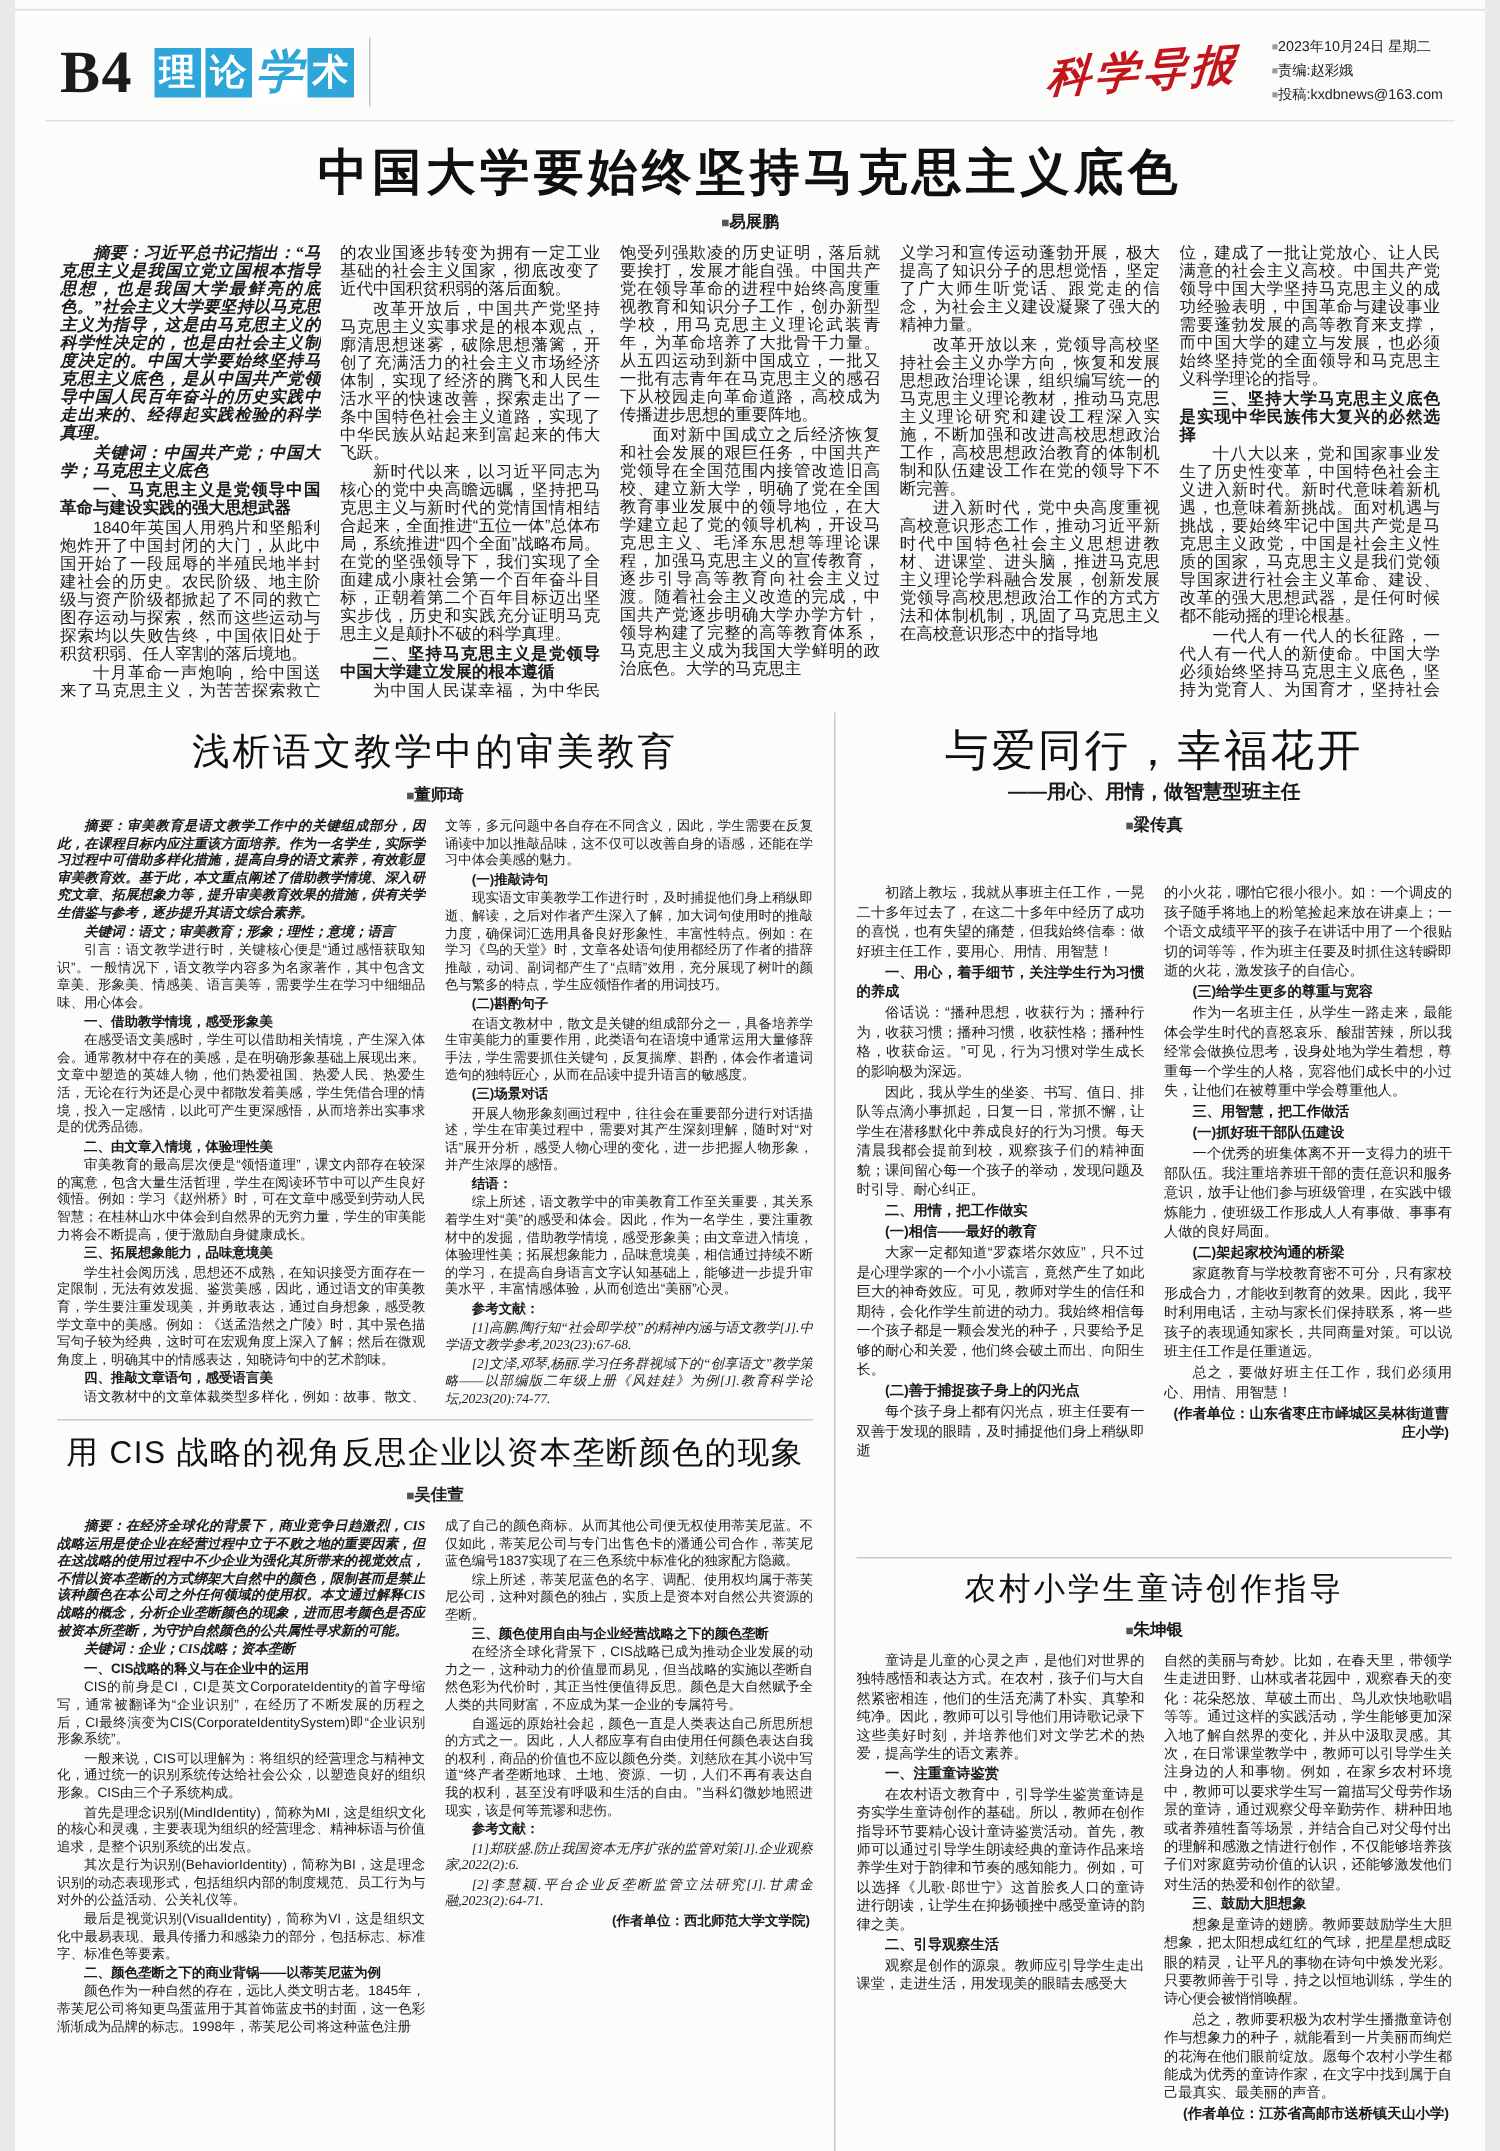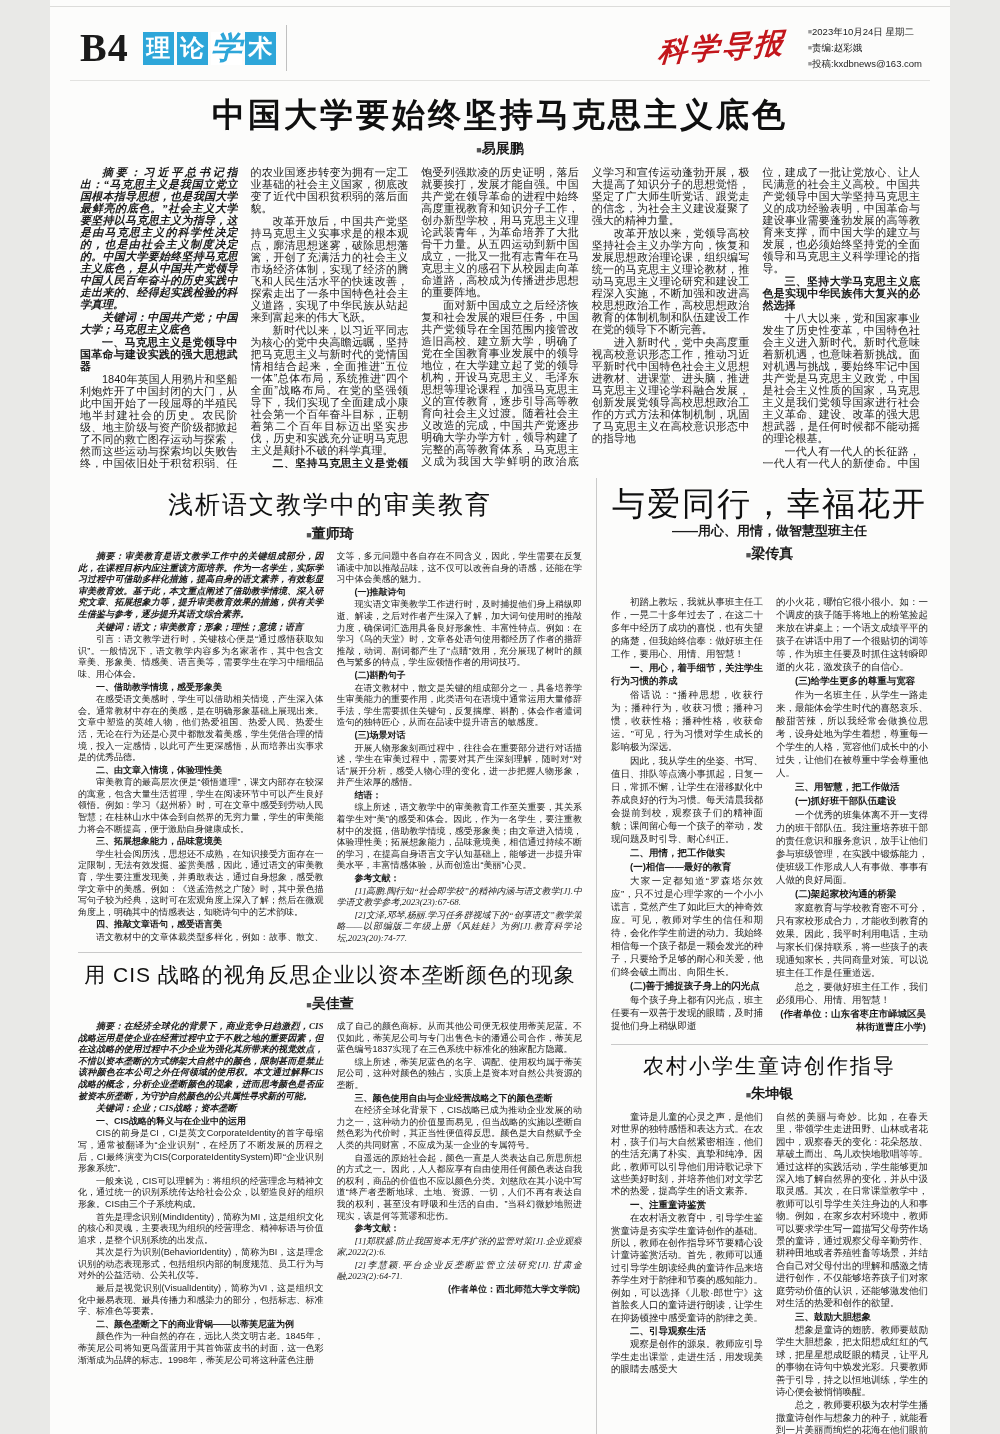--- a/index.html
+++ b/index.html
@@ -1,35 +1,35 @@
 <!DOCTYPE html>
 <html><head>
 <meta charset="utf-8">
 <style>
 :root{ --blue:#2ea6d9; --red:#c3161c; --ink:#1b1b1b; --rule:#c9c9c9; }
 *{box-sizing:border-box;}
 body{margin:0;background:#e9e9e7;font-family:"Liberation Sans","DejaVu Sans",sans-serif;}
-.page{width:900px;height:1434px;margin:0 auto;background:#fcfcfb;position:relative;overflow:hidden;padding:8px 20px 0;color:var(--ink);}
+.page{width:980px;height:1434px;margin:0 auto;background:#fcfcfb;position:relative;overflow:hidden;padding:8px 20px 0;color:var(--ink);}
 .page::before{content:"";position:absolute;top:6px;left:0;right:0;height:1px;background:#dcdcda;}
 
 
 header{display:flex;justify-content:space-between;align-items:center;padding:16px 6px 8px 10px;border-bottom:1px solid #e2e2e0;}
 .mh-left{display:flex;align-items:center;}
 .page-no{font-family:"Liberation Serif","DejaVu Serif",serif;font-size:40px;font-weight:bold;letter-spacing:1px;line-height:40px;}
 .blocks{display:flex;gap:3px;margin-left:14px;}
 .blk{width:31px;height:33px;background:var(--blue);color:#fff;font-weight:bold;font-size:24px;display:flex;align-items:center;justify-content:center;}
 .blk-alt{background:#fff;color:var(--blue);font-family:"DejaVu Serif",serif;font-style:italic;font-weight:bold;font-size:31px;}
 .mh-vline{width:1px;height:46px;background:#c0c0c0;margin-left:10px;}
 .mh-right{display:flex;align-items:center;gap:22px;padding-right:2px;}
 .paper-name{color:var(--red);font-family:"DejaVu Serif","Liberation Serif",serif;font-weight:bold;font-style:italic;font-size:29px;letter-spacing:3px;transform:rotate(-4deg) skewX(-8deg);}
 .mh-info{font-size:9.5px;color:#222;line-height:16px;}
 .info-line::before{content:"\25A0 ";color:#9a9a9a;font-size:7px;vertical-align:1px;}
 
 
-.byline{text-align:center;font-size:14px;font-weight:bold;margin:5px 0 8px;}
+.byline{text-align:center;font-size:11px;font-weight:bold;margin:5px 0 8px;}
 .byline::before{content:"\25A0 ";color:#555;font-size:9px;}
 .cols{display:flex;gap:13px;overflow:hidden;text-align:justify;}
 .col{flex:1 1 0;overflow:hidden;}
 .col>div{margin:0 0 1px;}
 .b-p,.b-h,.b-abs,.b-kw,.b-ref,.b-refh{text-indent:2em;}
 .b-h,.b-refh{font-weight:bold;}
 .b-abs,.b-kw{font-family:"Liberation Serif","DejaVu Serif",serif;font-weight:bold;font-style:italic;}
 .b-ref{font-family:"Liberation Serif","DejaVu Serif",serif;font-style:italic;}
 .b-attr{text-align:right;font-weight:bold;padding-right:2px;margin-top:2px;}
 
@@ -37,21 +37,21 @@
 .a1-title{margin:14px 0 0;text-align:center;font-size:33px;line-height:40px;letter-spacing:3px;font-weight:bold;color:#101010;}
 .a1 .cols{height:302px;font-size:11px;line-height:12px;margin:4px 10px 10px;}
 
 
 .mid{display:flex;align-items:stretch;}
 .mid-left{width:527px;padding:6px 14px 0 8px;border-right:1px solid var(--rule);}
 .mid-right{flex:1;padding:6px 2px 0 14px;}
 .hr-rule{border-top:1px solid var(--rule);margin:9px 0 7px;}
 .sec-title{margin:4px 0 0;text-align:center;font-weight:normal;color:#101010;}
 .a2 .sec-title{font-size:25px;line-height:32px;letter-spacing:2px;}
-.a3 .sec-title{font-size:33px;line-height:32px;letter-spacing:2px;}
+.a3 .sec-title{font-size:29px;line-height:32px;letter-spacing:2px;}
 .a4 .sec-title{font-size:21px;line-height:30px;letter-spacing:1px;}
 .a5 .sec-title{font-size:21px;line-height:28px;letter-spacing:2px;}
 .sub-title{text-align:center;font-size:13px;font-weight:bold;margin-top:2px;}
 .a2 .cols{height:392px;font-size:9px;line-height:11.6px;}
 .a3 .cols{height:440px;font-size:9.5px;line-height:13px;margin-top:32px;}
 .a4 .cols{height:388px;font-size:9px;line-height:11.6px;}
 .a5 .cols{height:340px;font-size:9.5px;line-height:12.4px;}
 </style>
 </head>
 <body>

